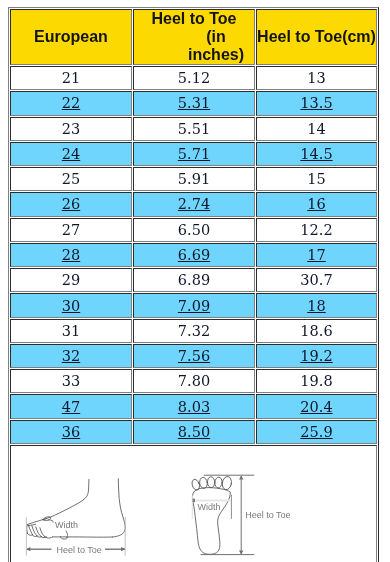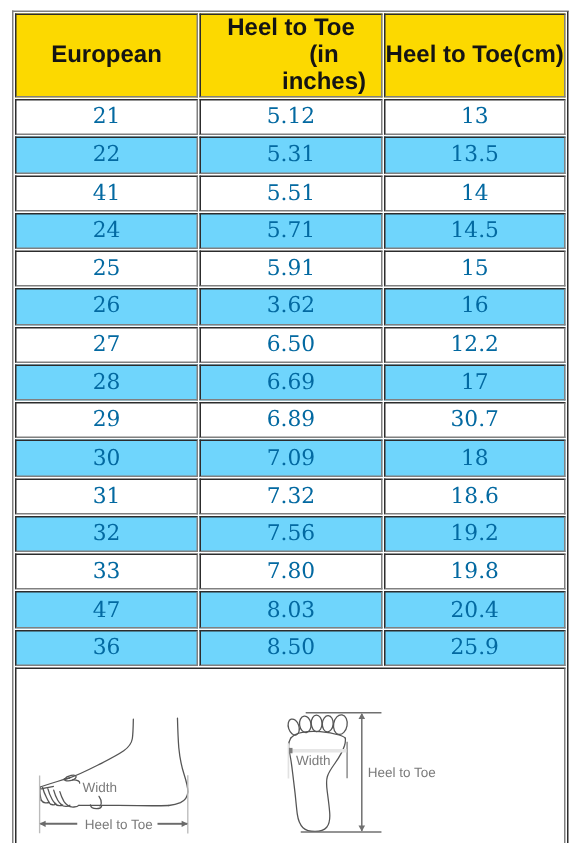--- a/index.html
+++ b/index.html
@@ -14,22 +14,22 @@
   table.sizechart th,table.sizechart td{
       box-sizing:border-box;border:1px inset gray;
       padding:0;margin:0;text-align:center;vertical-align:middle;
       background:#ffffff;}
   table.sizechart th.hd{
       background:#FCD900;color:#141414;font-weight:bold;
       font-family:"Liberation Sans",sans-serif;
       font-size:16px;line-height:18px;height:44px;}
   table.sizechart td.cell{
       font-family:"DejaVu Serif",serif;font-size:14.5px;
-      color:#0369a1;height:24.27px;line-height:22px;}
-  table.sizechart tr.alt td.cell{background:#6FD5FC;}
+      color:#0f172a;height:24.27px;line-height:22px;}
+  table.sizechart tr.alt td.cell{background:#6FD5FC;text-decoration:underline;}
   table.sizechart td.diagram-cell{height:120px;background:#fff;}
   .hd .l2{display:block;margin-left:44px;}
 
   .diagram{position:absolute;left:0;top:0;width:390px;height:562px;pointer-events:none;}
   .dim-label{font-family:"Liberation Sans",sans-serif;font-size:9px;fill:#7a7a7a;}
 </style>
 </head>
 <body>
 
 <div class="page">
@@ -51,37 +51,37 @@
         <td class="cell">21</td>
         <td class="cell">5.12</td>
         <td class="cell">13</td>
       </tr>
       <tr class="alt">
         <td class="cell">22</td>
         <td class="cell">5.31</td>
         <td class="cell">13.5</td>
       </tr>
       <tr>
-        <td class="cell">41</td>
+        <td class="cell">23</td>
         <td class="cell">5.51</td>
         <td class="cell">14</td>
       </tr>
       <tr class="alt">
         <td class="cell">24</td>
         <td class="cell">5.71</td>
         <td class="cell">14.5</td>
       </tr>
       <tr>
         <td class="cell">25</td>
         <td class="cell">5.91</td>
         <td class="cell">15</td>
       </tr>
       <tr class="alt">
         <td class="cell">26</td>
-        <td class="cell">3.62</td>
+        <td class="cell">2.74</td>
         <td class="cell">16</td>
       </tr>
       <tr>
         <td class="cell">27</td>
         <td class="cell">6.50</td>
         <td class="cell">12.2</td>
       </tr>
       <tr class="alt">
         <td class="cell">28</td>
         <td class="cell">6.69</td>

